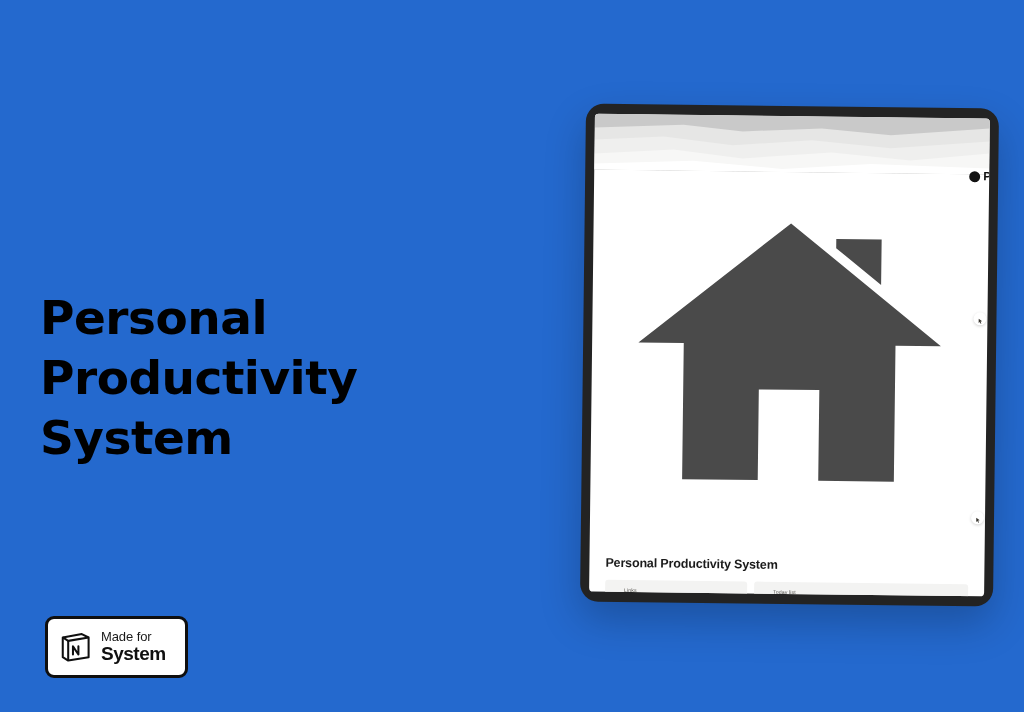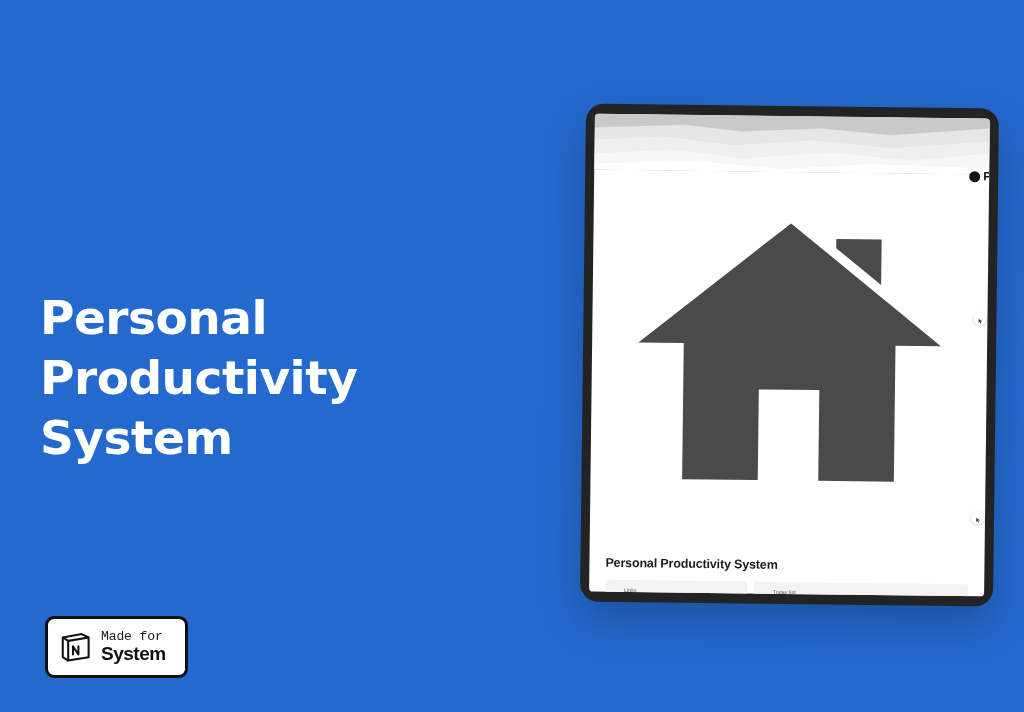--- a/index.html
+++ b/index.html
@@ -21,21 +21,21 @@
   .promo {
     position: absolute;
     left: 0; top: 0;
     width: 560px; height: 712px;
   }
 
   .headline {
     position: absolute;
     left: 40px;
     top: 288px;
-    color: #ffffff;
+    color: #000000;
     font-family: "DejaVu Sans", sans-serif;
     font-weight: bold;
     font-size: 47px;
     line-height: 1.28;
     letter-spacing: -0.5px;
     white-space: pre-line;
   }
 
   .notion-badge {
     position: absolute;
@@ -49,21 +49,21 @@
     display: flex;
     align-items: center;
     gap: 9px;
     padding: 0 10px;
   }
   .notion-cube { width: 34px; height: 34px; flex: 0 0 34px; }
   .badge-text { line-height: 1.05; }
   .badge-made {
     font-size: 13px;
     color: #1a1a1a;
-    font-family: Liberation Mono, monospace;
+    font-family: Liberation Sans, sans-serif;
     letter-spacing: -0.1px;
   }
   .badge-notion {
     font-size: 19px;
     font-weight: bold;
     color: #101010;
     font-family: "Liberation Sans", sans-serif;
     letter-spacing: -0.5px;
   }
 

